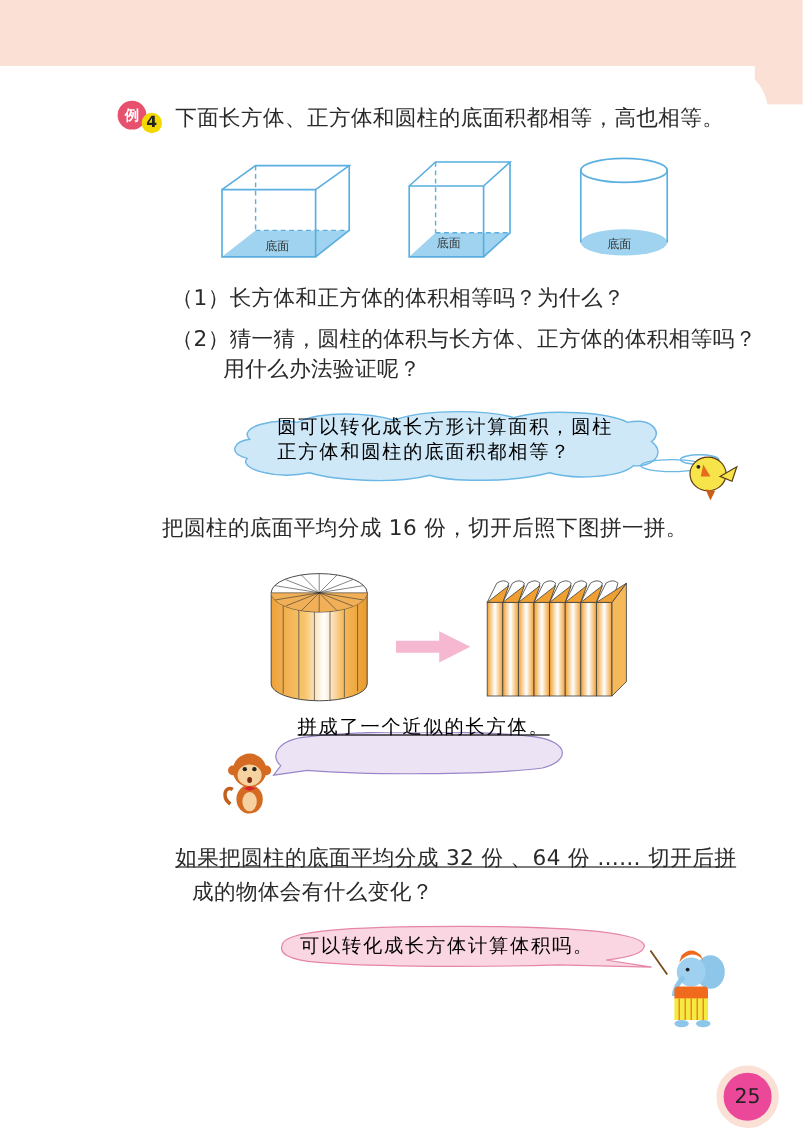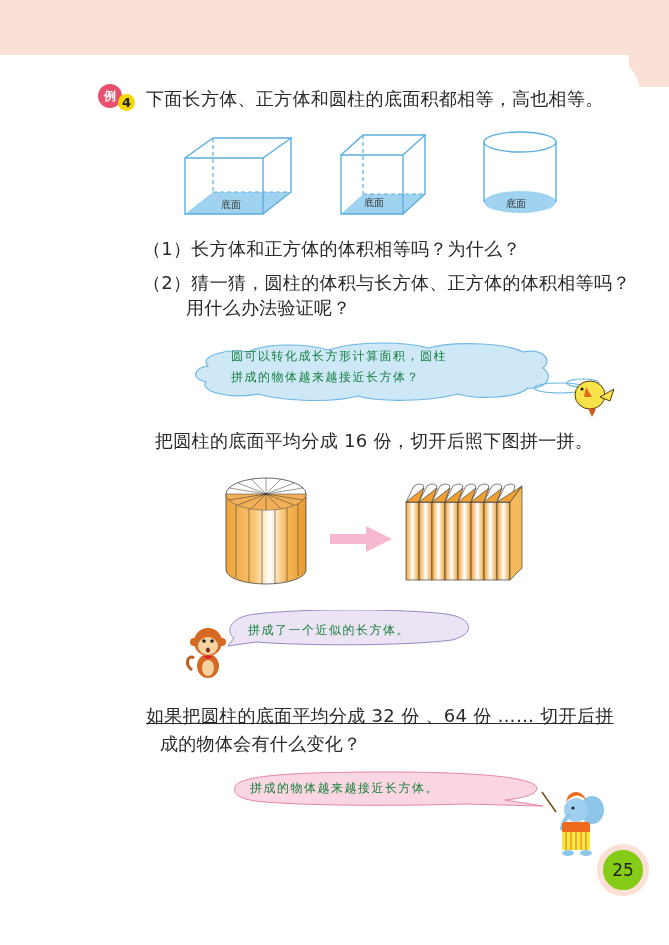--- a/index.html
+++ b/index.html
@@ -7,22 +7,22 @@
     font-family: "DejaVu Sans", "Liberation Sans", sans-serif; color: #2a2a2a; }
   .top-band { position: absolute; left: 0; top: 0; width: 669px; height: 55px; background: #fbe0d5; }
   .top-corner { position: absolute; right: 0; top: 55px; width: 40px; height: 32px; background: #fbe0d5; }
   .top-corner-mask { position: absolute; right: 0; top: 55px; width: 46px; height: 40px; background: #fff; border-top-right-radius: 38px; right: 29px; }
   .text { position: absolute; font-size: 18px; line-height: 22px; white-space: nowrap; letter-spacing: 0.3px; }
   .badge-li { position: absolute; left: 98px; top: 84px; width: 24px; height: 24px; border-radius: 50%; background: #e8516e; color: #fff; font-size: 12px; line-height: 24px; text-align: center; font-weight: bold; }
   .badge-num { position: absolute; left: 118px; top: 94px; width: 17px; height: 17px; border-radius: 50%; background: #f3d800; color: #222; font-size: 13px; line-height: 17px; text-align: center; font-weight: bold; }
   .shape { position: absolute; }
   .base-label { font-size: 10px; fill: #333; }
   .bubble { position: absolute; }
-  .bubble-text { position: absolute; font-family: "DejaVu Serif", "Liberation Serif", serif; font-size: 12px; line-height: 20px; color: #15803d; white-space: nowrap; letter-spacing: 1.5px; }
-  .page-num { position: absolute; left: 597px; top: 844px; width: 40px; height: 40px; border-radius: 50%; background: #84cc16; border: 6px solid #fbe0d5; font-size: 17px; line-height: 40px; text-align: center; color: #222; }
+  .bubble-text { position: absolute; font-family: "DejaVu Serif", "Liberation Serif", serif; font-size: 16px; line-height: 20px; color: #000000; white-space: nowrap; letter-spacing: 1.5px; }
+  .page-num { position: absolute; left: 597px; top: 888px; width: 40px; height: 40px; border-radius: 50%; background: #ec4899; border: 6px solid #fbe0d5; font-size: 17px; line-height: 40px; text-align: center; color: #222; }
 </style>
 </head>
 <body>
 
 <div class="top-band"></div>
 <div class="top-corner"></div>
 <div class="top-corner-mask"></div>
 
 <div class="badge-li">例</div>
 <div class="badge-num">4</div>
@@ -63,31 +63,31 @@
   <span>（2）</span><span>猜一猜，圆柱的体积与长方体、正方体的体积相等吗？</span>
 </div>
 <div class="text" style="left:186px; top:297px;">用什么办法验证呢？</div>
 
 <svg class="bubble" style="left:188px; top:338px;" width="420" height="90">
   <path d="M20,28 C10,18 40,10 60,14 C80,4 120,6 140,12 C170,2 220,4 240,10 C270,2 320,6 335,14 C355,10 365,22 355,30 C368,40 355,52 340,50 C330,60 290,62 270,56 C240,64 190,64 170,58 C140,66 90,62 70,56 C40,62 10,52 18,44 C2,40 6,30 20,28 Z" fill="#cfe8f8" stroke="#6bb7e5" stroke-width="1.2"></path>
   <ellipse cx="372" cy="50" rx="26" ry="5" fill="none" stroke="#6bb7e5" stroke-width="1.2"></ellipse>
   <ellipse cx="395" cy="45" rx="16" ry="4" fill="none" stroke="#6bb7e5" stroke-width="1.2"></ellipse>
 </svg>
 <div class="bubble-text" style="left:231px; top:346px;">圆可以转化成长方形计算面积，圆柱</div>
-<div class="bubble-text" style="left:231px; top:367px;">拼成的物体越来越接近长方体？</div>
+<div class="bubble-text" style="left:231px; top:367px;">正方体和圆柱的底面积都相等？</div>
 
 <svg class="shape" style="left:570px; top:375px;" width="48" height="44">
   <ellipse cx="20" cy="20" rx="15" ry="14" fill="#f7e34a" stroke="#5a3a10" stroke-width="1"></ellipse>
   <path d="M30,22 L44,14 L40,26 Z" fill="#f7e34a" stroke="#5a3a10" stroke-width="1"></path>
   <path d="M16,12 L22,22 L14,22 Z" fill="#e86a1c"></path>
   <circle cx="12" cy="14" r="1.6" fill="#222"></circle>
   <path d="M18,33 L22,42 L26,34" fill="#c95e1a"></path>
 </svg>
 
-<div class="text" style="left:155px; top:430px;">把圆柱的底面平均分成 16 份，切开后照下图拼一拼。</div>
+<div class="text" style="left:135px; top:430px;">把圆柱的底面平均分成 16 份，切开后照下图拼一拼。</div>
 
 <svg class="shape" style="left:224px; top:468px;" width="84" height="120">
   <defs>
     <linearGradient id="cylg" x1="0" x2="1">
       <stop offset="0" stop-color="#eea23a"></stop>
       <stop offset="0.35" stop-color="#f7c56e"></stop>
       <stop offset="0.55" stop-color="#ffffff"></stop>
       <stop offset="0.75" stop-color="#f5b95a"></stop>
       <stop offset="1" stop-color="#e99a2c"></stop>
     </linearGradient>
@@ -160,21 +160,21 @@
     <path d="M80,20 L88,4 Q94,0 98,4 L93,20 Z" fill="#fff"></path>
       <path d="M80,20 L93,20 L98,6 Z" fill="#f0a030"></path>
     <path d="M93,20 L101,4 Q107,0 111,4 L106,20 Z" fill="#fff"></path>
       <path d="M93,20 L106,20 L118,4 Z" fill="#f0a030"></path>
   </g>
 </svg>
 
 <svg class="bubble" style="left:226px; top:610px;" width="250" height="40">
   <path d="M8,28 C-2,20 6,6 30,4 C80,-2 180,-1 220,4 C248,8 250,24 226,30 C180,36 80,36 30,32 L2,36 Z" fill="#ece4f4" stroke="#9a86c8" stroke-width="1"></path>
 </svg>
-<div class="bubble-text" style="left:248px; top:620px;">拼成了一个近似的长方体。</div>
+<div class="bubble-text" style="left:248px; top:596px;text-decoration:underline;">拼成了一个近似的长方体。</div>
 
 <svg class="shape" style="left:186px; top:624px;" width="44" height="56">
   <path d="M6,46 C-2,40 2,30 8,34" fill="none" stroke="#c2601e" stroke-width="3"></path>
   <ellipse cx="22" cy="42" rx="11" ry="12" fill="#d56a22"></ellipse>
   <ellipse cx="22" cy="44" rx="6" ry="8" fill="#f5d2a0"></ellipse>
   <circle cx="22" cy="18" r="14" fill="#d56a22"></circle>
   <circle cx="8" cy="18" r="4" fill="#d56a22"></circle>
   <circle cx="36" cy="18" r="4" fill="#d56a22"></circle>
   <ellipse cx="22" cy="22" rx="10" ry="9" fill="#f5d2a0"></ellipse>
   <circle cx="18" cy="17" r="1.8" fill="#222"></circle>
@@ -182,21 +182,21 @@
   <ellipse cx="22" cy="26" rx="2" ry="2.5" fill="#7a2a10"></ellipse>
   <path d="M17,33 L22,35 L27,33 L22,31 Z" fill="#d8242a"></path>
 </svg>
 
 <div class="text" style="left:146px; top:705px;text-decoration:underline;">如果把圆柱的底面平均分成 32 份 、64 份 …… 切开后拼</div>
 <div class="text" style="left:160px; top:733px;">成的物体会有什么变化？</div>
 
 <svg class="bubble" style="left:225px; top:770px;" width="320" height="40">
   <path d="M10,18 C10,6 60,2 160,2 C260,2 310,8 312,18 C312,24 300,28 280,30 L318,36 L240,34 C180,36 90,36 40,32 C14,30 8,24 10,18 Z" fill="#fad6e2" stroke="#e585a8" stroke-width="1"></path>
 </svg>
-<div class="bubble-text" style="left:250px; top:778px;">拼成的物体越来越接近长方体。</div>
+<div class="bubble-text" style="left:250px; top:778px;">可以转化成长方体计算体积吗。</div>
 
 <svg class="shape" style="left:540px; top:790px;" width="72" height="68">
   <line x1="2" y1="2" x2="16" y2="22" stroke="#7a4a18" stroke-width="1.5"></line>
   <ellipse cx="52" cy="20" rx="12" ry="14" fill="#8ec6ea"></ellipse>
   <ellipse cx="36" cy="20" rx="12" ry="12" fill="#9fd0f0"></ellipse>
   <path d="M26,12 Q36,0 46,10 L44,6 Q36,-2 28,6 Z" fill="#f06a1e"></path>
   <path d="M30,24 Q22,32 22,40" fill="none" stroke="#8ec6ea" stroke-width="4"></path>
   <circle cx="33" cy="18" r="1.6" fill="#222"></circle>
   <rect x="22" y="32" width="28" height="12" rx="3" fill="#f06a1e"></rect>
   <rect x="22" y="42" width="28" height="18" fill="#f5ea40"></rect>

